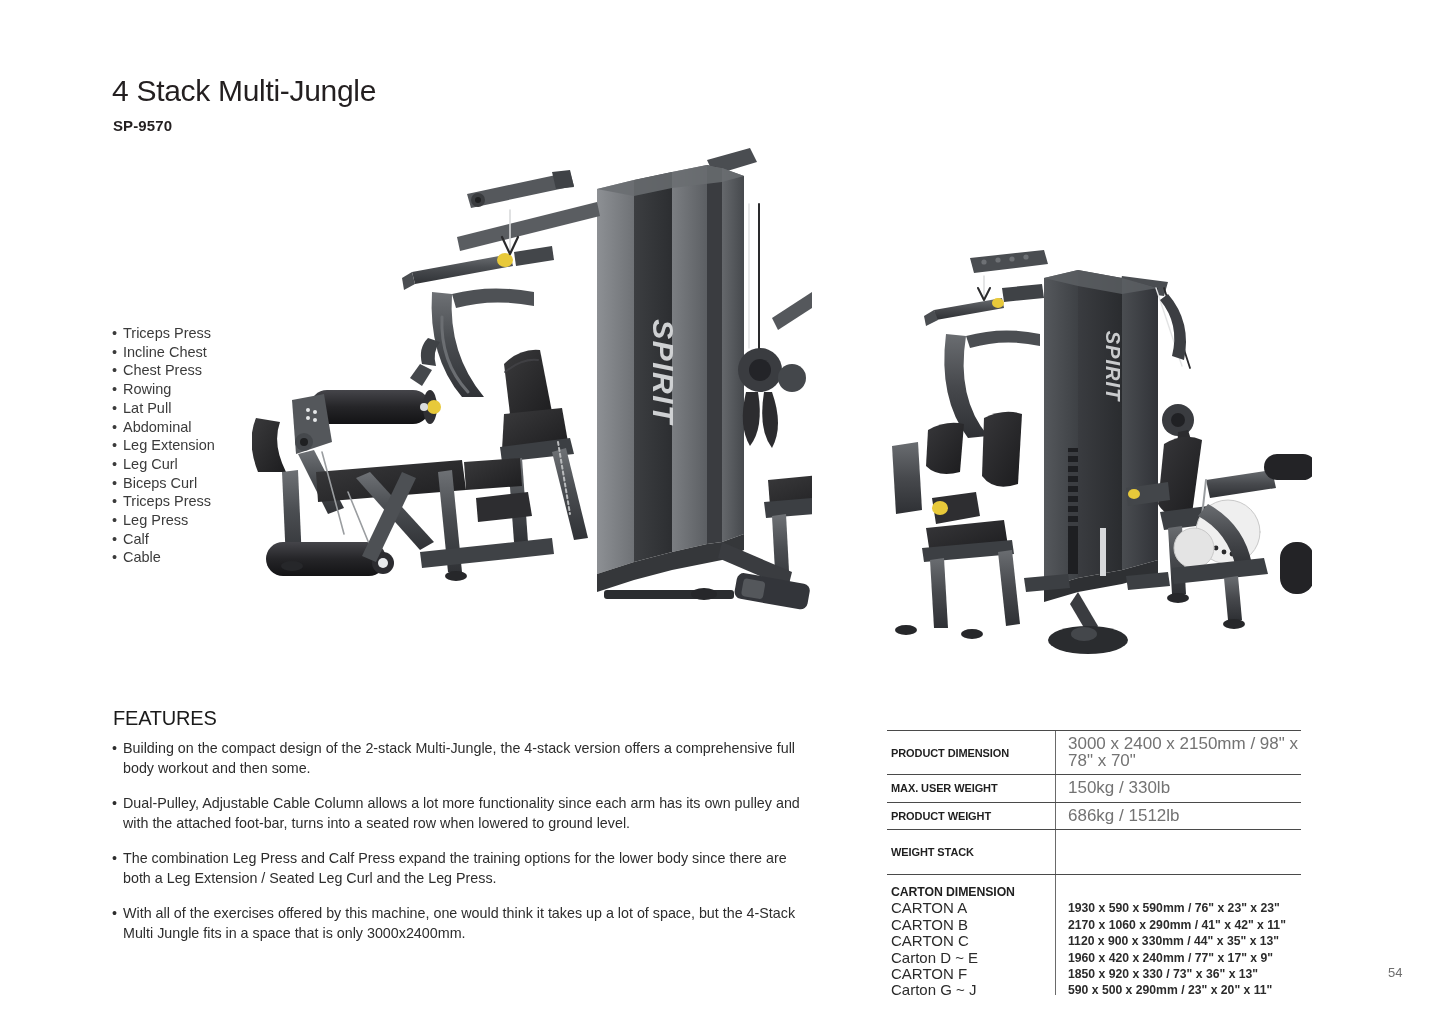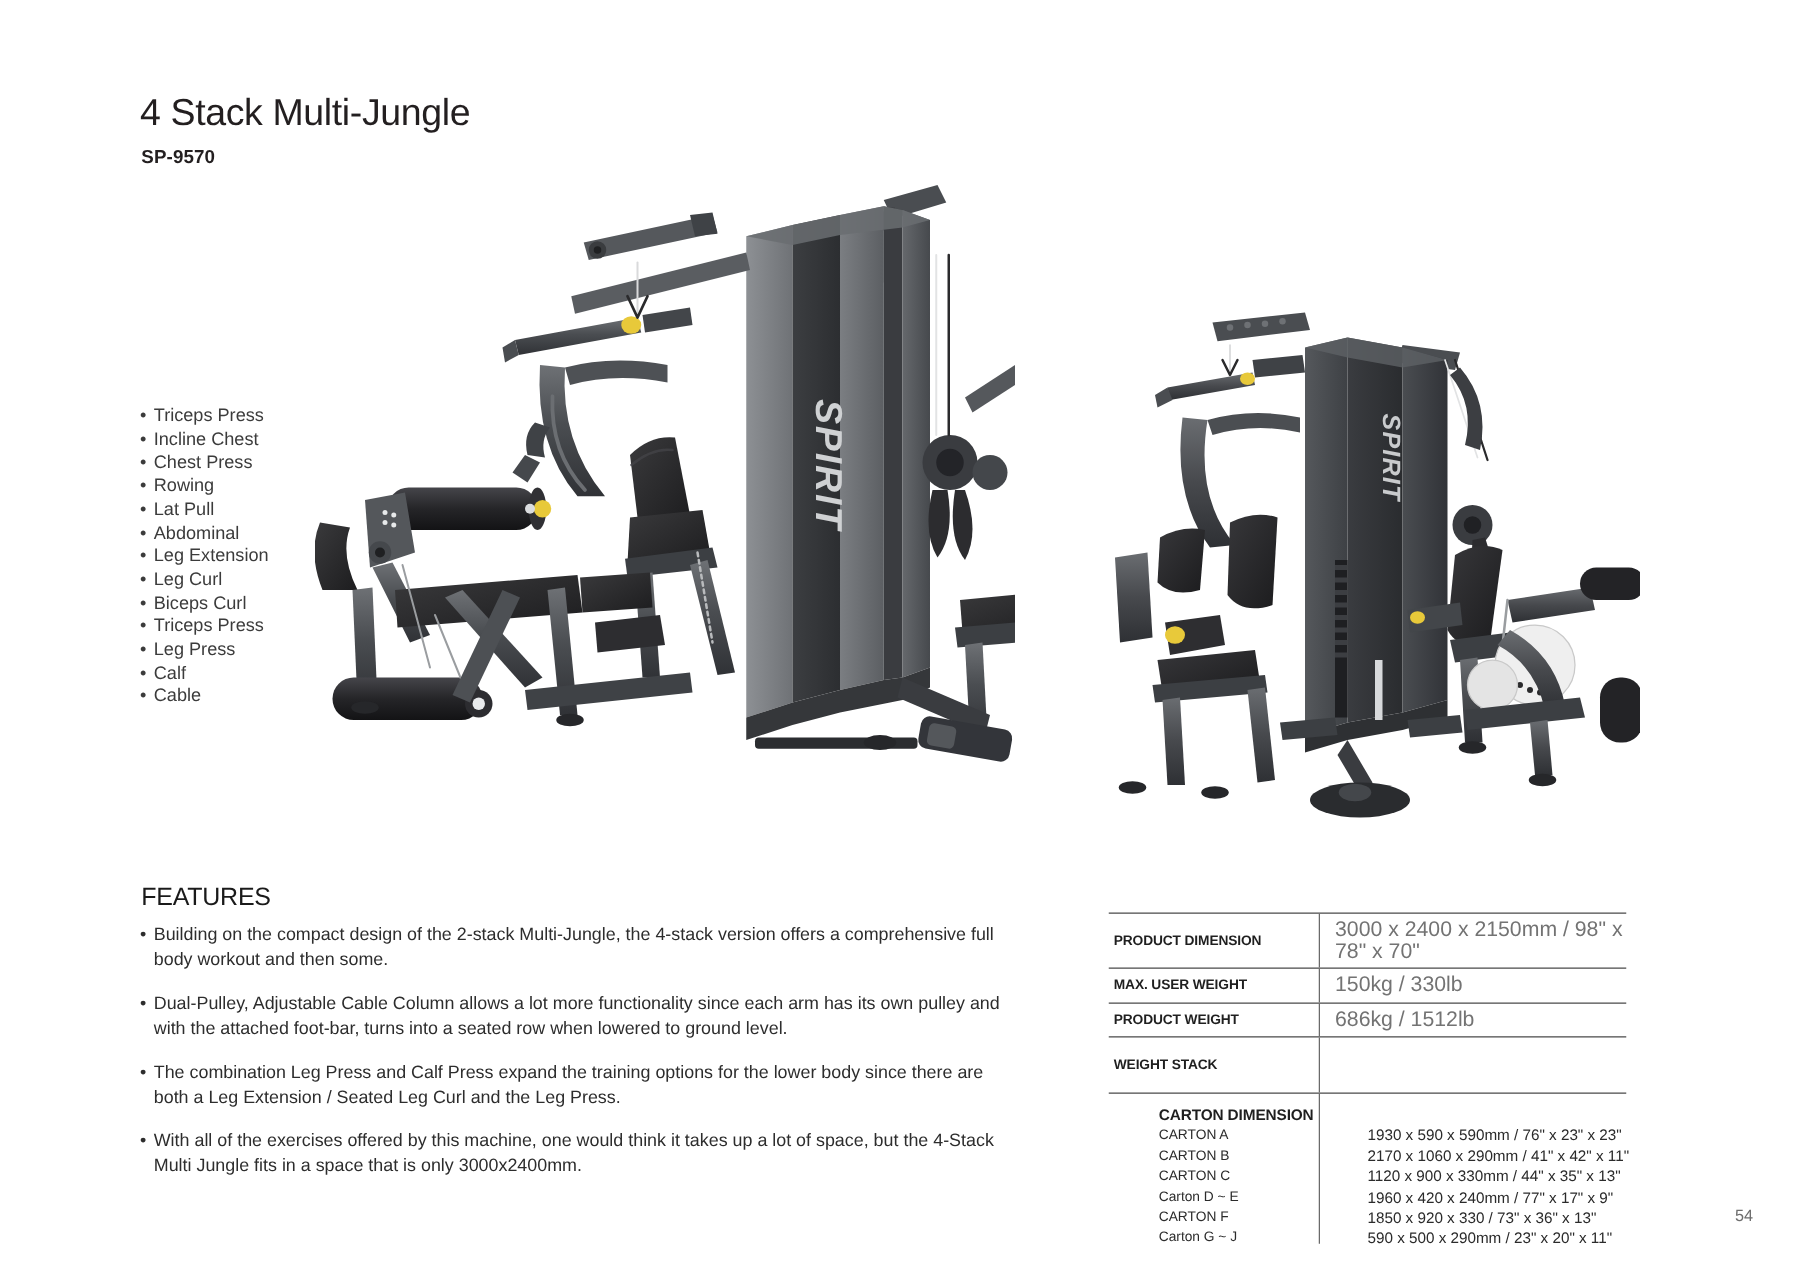--- a/index.html
+++ b/index.html
@@ -71,28 +71,28 @@
   }
   .spec-row.tall{min-height:44px;}
   .divider{
     position:absolute;left:168px;top:0;bottom:0;
     width:1.4px;background:#6a6a6a;
   }
   .carton{
     position:relative;display:flex;padding-top:9px;
   }
   .carton-left{
-    width:168px;flex:0 0 168px;padding-left:4px;box-sizing:border-box;margin-left:36px;
-  }
-  .carton-right{flex:1;padding-left:3px;box-sizing:border-box;}
+    width:168px;flex:0 0 168px;padding-left:4px;box-sizing:border-box;
+  }
+  .carton-right{flex:1;padding-left:13px;box-sizing:border-box;font-weight:bold;}
   .carton-title{
     font-size:12.3px;font-weight:bold;color:#1f1f1f;
     line-height:16.4px;letter-spacing:-0.1px;
   }
-  .carton-name{font-size:11px;color:#2b2b2b;line-height:16.4px;}
+  .carton-name{font-size:15px;color:#2b2b2b;line-height:16.4px;}
   .carton-dim{font-size:12.2px;color:#2b2b2b;line-height:16.4px;white-space:nowrap;}
   .carton .divider{top:0;bottom:4px;}
 
   .page-num{
     position:absolute;left:1388px;top:965px;
     font-size:13px;color:#6e6e6e;
   }
 
   
   .machine-main{position:absolute;left:252px;top:142px;}

